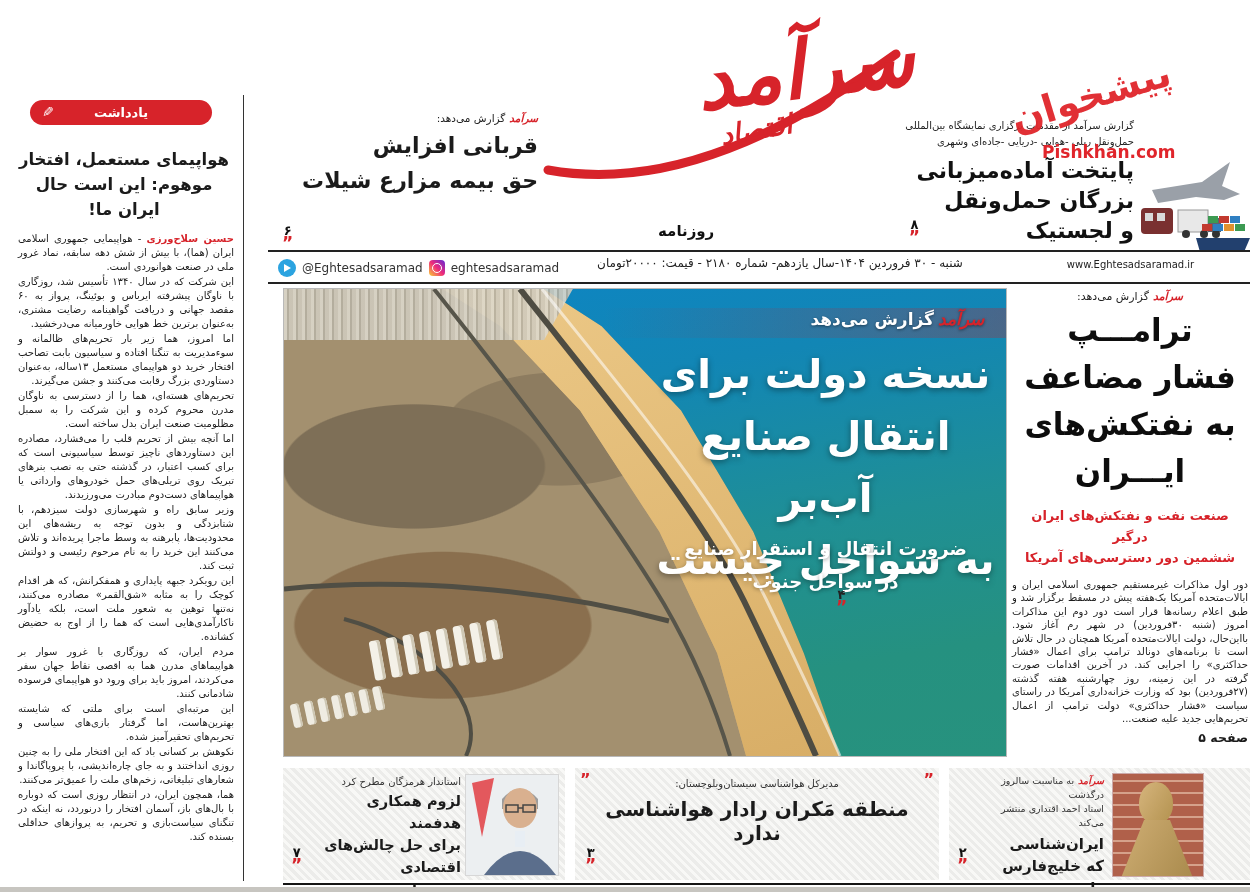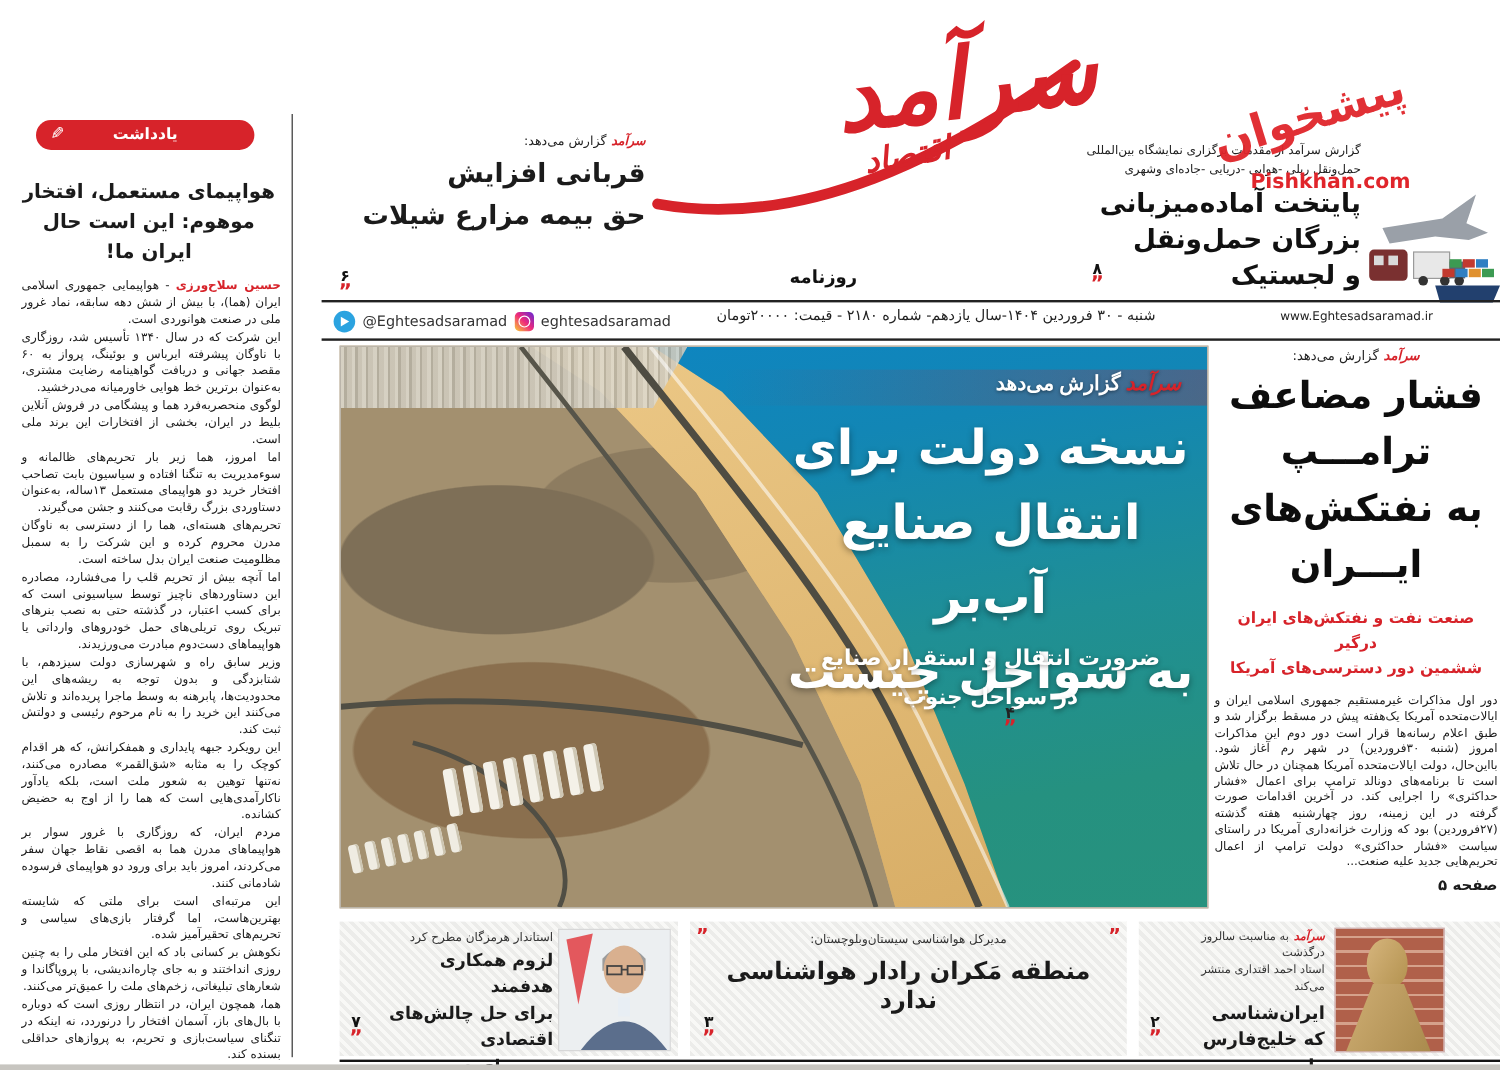--- a/index.html
+++ b/index.html
@@ -74,21 +74,21 @@
        background:repeating-linear-gradient(90deg,#dcd8cc 0 3px,#b6b1a3 3px 5px,#cfcabd 5px 9px);
        clip-path:polygon(0 0,100% 0,90% 100%,0 100%);}
   .roads{position:absolute;inset:0;}
   .silos{position:absolute;left:12%;top:73%;display:flex;gap:6px;transform:rotate(-10deg);}
   .silos span{width:11px;height:40px;background:#f4f1e8;border-radius:3px;box-shadow:inset -3px 0 0 #cfc8b5;}
   .tanks{position:absolute;left:1%;top:87%;display:flex;gap:5px;transform:rotate(-12deg);}
   .tanks span{width:9px;height:24px;background:#efece2;border-radius:3px;box-shadow:inset -2px 0 0 #cdc6b2;}
   .photo-kicker-band{position:absolute;right:0;top:4%;width:56%;height:30px;
        background:linear-gradient(90deg,rgba(200,30,40,0),rgba(200,30,40,.30));}
   .photo-kicker{position:absolute;right:3%;top:4.2%;color:#fff;font-size:17px;font-weight:bold;
-       text-shadow:0 1px 3px rgba(0,0,0,.45);font-family:Liberation Serif, serif;}
+       text-shadow:0 1px 3px rgba(0,0,0,.45);}
   .photo-headline{position:absolute;right:1.5%;top:11.5%;width:47%;text-align:center;color:#fff;font-weight:bold;
        font-size:40px;line-height:62px;text-shadow:0 2px 6px rgba(0,0,0,.40);}
   .photo-subhead{position:absolute;right:1.5%;top:52%;width:47%;text-align:center;color:#fff;font-weight:bold;
        font-size:18px;line-height:33px;text-shadow:0 1px 4px rgba(0,0,0,.40);}
   .photo-page{position:absolute;right:22%;top:64%;}
   .photo-page .num{color:#111;}
   
   .trump{left:1012px;top:290px;width:236px;}
   .trump .kicker{text-align:center;font-size:11px;}
   .trump .headline{text-align:center;font-weight:bold;font-size:31px;line-height:47px;color:#0d0d0d;margin-top:4px;}
@@ -135,21 +135,20 @@
     <span>یادداشت</span>
   </div>
   <div class="note-headline">
     <div>هواپیمای مستعمل، افتخار</div>
     <div>موهوم: این است حال ایران ما!</div>
   </div>
   <div class="note-body">
     <p><span class="author">حسین سلاح‌ورزی</span>
        <span>- هواپیمایی جمهوری اسلامی ایران (هما)، با بیش از شش دهه سابقه، نماد غرور ملی در صنعت هوانوردی است.</span></p>
     <p>این شرکت که در سال ۱۳۴۰ تأسیس شد، روزگاری با ناوگان پیشرفته ایرباس و بوئینگ، پرواز به ۶۰ مقصد جهانی و دریافت گواهینامه رضایت مشتری، به‌عنوان برترین خط هوایی خاورمیانه می‌درخشید.</p>
-    <p>لوگوی منحصربه‌فرد هما و پیشگامی در فروش آنلاین بلیط در ایران، بخشی از افتخارات این برند ملی است.</p>
     <p>اما امروز، هما زیر بار تحریم‌های ظالمانه و سوءمدیریت به تنگنا افتاده و سیاسیون بابت تصاحب افتخار خرید دو هواپیمای مستعمل ۱۳ساله، به‌عنوان دستاوردی بزرگ رقابت می‌کنند و جشن می‌گیرند.</p>
     <p>تحریم‌های هسته‌ای، هما را از دسترسی به ناوگان مدرن محروم کرده و این شرکت را به سمبل مظلومیت صنعت ایران بدل ساخته است.</p>
     <p>اما آنچه بیش از تحریم قلب را می‌فشارد، مصادره این دستاوردهای ناچیز توسط سیاسیونی است که برای کسب اعتبار، در گذشته حتی به نصب بنرهای تبریک روی تریلی‌های حمل خودروهای وارداتی یا هواپیماهای دست‌دوم مبادرت می‌ورزیدند.</p>
     <p>وزیر سابق راه و شهرسازی دولت سیزدهم، با شتابزدگی و بدون توجه به ریشه‌های این محدودیت‌ها، پابرهنه به وسط ماجرا پریده‌اند و تلاش می‌کنند این خرید را به نام مرحوم رئیسی و دولتش ثبت کند.</p>
     <p>این رویکرد جبهه پایداری و همفکرانش، که هر اقدام کوچک را به مثابه «شق‌القمر» مصادره می‌کنند، نه‌تنها توهین به شعور ملت است، بلکه یادآور ناکارآمدی‌هایی است که هما را از اوج به حضیض کشانده.</p>
     <p>مردم ایران، که روزگاری با غرور سوار بر هواپیماهای مدرن هما به اقصی نقاط جهان سفر می‌کردند، امروز باید برای ورود دو هواپیمای فرسوده شادمانی کنند.</p>
     <p>این مرتبه‌ای است برای ملتی که شایسته بهترین‌هاست، اما گرفتار بازی‌های سیاسی و تحریم‌های تحقیرآمیز شده.</p>
     <p>نکوهش بر کسانی باد که این افتخار ملی را به چنین روزی انداختند و به جای چاره‌اندیشی، با پروپاگاندا و شعارهای تبلیغاتی، زخم‌های ملت را عمیق‌تر می‌کنند.</p>
     <p>هما، همچون ایران، در انتظار روزی است که دوباره با بال‌های باز، آسمان افتخار را درنوردد، نه اینکه در تنگنای سیاست‌بازی و تحریم، به پروازهای حداقلی بسنده کند.</p>
   </div>
@@ -274,22 +273,22 @@
     <span class="num" style="color:#222;">۴</span>
     <span class="qq">”</span>
   </div>
 </div>
 
 <div class="abs trump">
   <div class="kicker">
     <span class="script-red">سرآمد</span><span>گزارش می‌دهد:</span>
   </div>
   <div class="headline">
+    <div>ترامـــپ</div>
     <div>فشار مضاعف</div>
-    <div>ترامـــپ</div>
     <div>به نفتکش‌های</div>
     <div>ایـــران</div>
   </div>
   <div class="subhead">
     <div>صنعت نفت و نفتکش‌های ایران درگیر</div>
     <div>ششمین دور دسترسی‌های آمریکا</div>
   </div>
   <div class="body">دور اول مذاکرات غیرمستقیم جمهوری اسلامی ایران و ایالات‌متحده آمریکا یک‌هفته پیش در مسقط برگزار شد و طبق اعلام رسانه‌ها قرار است دور دوم این مذاکرات امروز (شنبه ۳۰فروردین) در شهر رم آغاز شود. بااین‌حال، دولت ایالات‌متحده آمریکا همچنان در حال تلاش است تا برنامه‌های دونالد ترامپ برای اعمال «فشار حداکثری» را اجرایی کند. در آخرین اقدامات صورت گرفته در این زمینه، روز چهارشنبه هفته گذشته (۲۷فروردین) بود که وزارت خزانه‌داری آمریکا در راستای سیاست «فشار حداکثری» دولت ترامپ از اعمال تحریم‌هایی جدید علیه صنعت...</div>
   <div class="pageline">صفحه ۵</div>
 </div>

